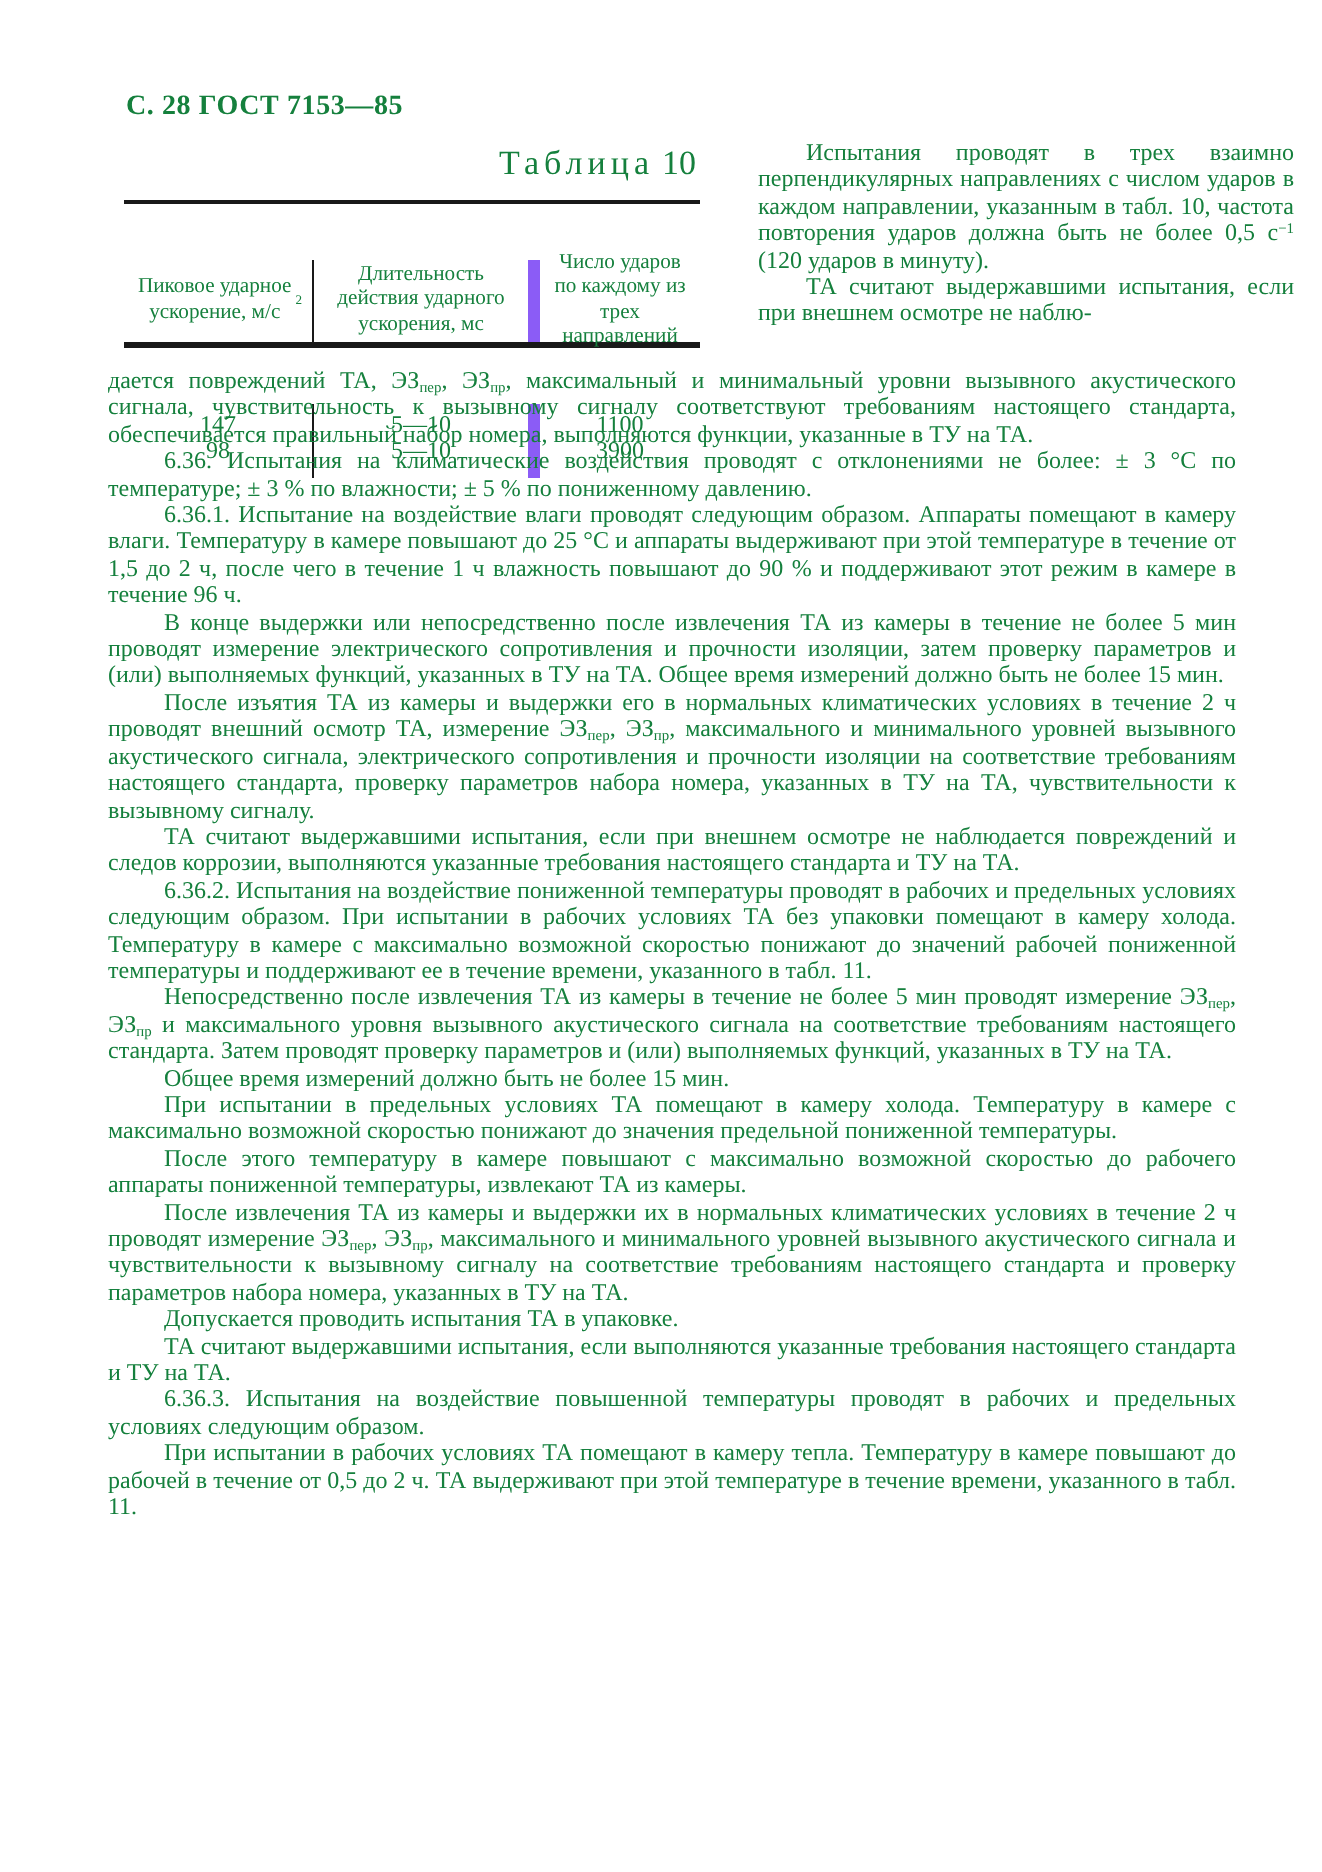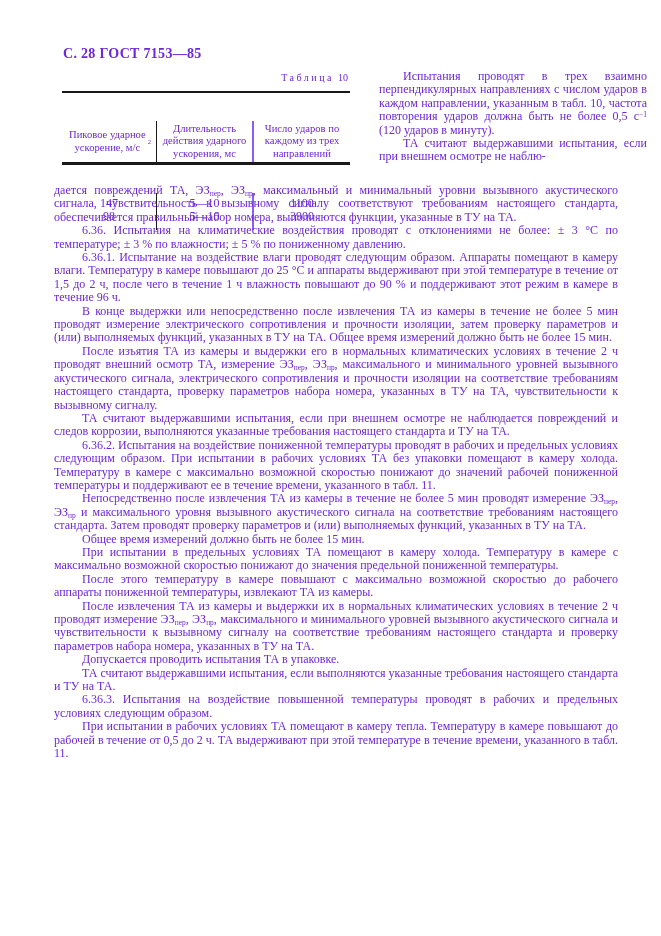--- a/index.html
+++ b/index.html
@@ -5,21 +5,21 @@
   html, body {
     margin: 0;
     padding: 0;
     background: #ffffff;
   }
   .page {
     position: relative;
     width: 661px;
     height: 936px;
     background: #ffffff;
-    color: #6d28d9;
+    color: #15803d;
     font-family: "Liberation Serif", "DejaVu Serif", serif;
     overflow: hidden;
   }
 
   
   .page-header {
     position: absolute;
     left: 63px;
     top: 46px;
     font-size: 14px;
@@ -30,21 +30,21 @@
 
   
   .table-block {
     position: absolute;
     left: 62px;
     top: 72px;
     width: 288px;
   }
   .table-caption {
     text-align: right;
-    font-size: 10px;
+    font-size: 17px;
     margin: 0 2px 8px 0;
     white-space: nowrap;
   }
   .table-caption .cap-word { letter-spacing: 2.5px; }
   .table-caption .cap-num { margin-left: 4px; }
 
   .gtable {
     border-top: 2px solid #191919;
     width: 288px;
     box-sizing: border-box;
@@ -64,21 +64,21 @@
     align-items: center;
     justify-content: center;
   }
   .g-body .g-cell {
     padding-top: 4px;
     padding-bottom: 8px;
     font-size: 12px;
     line-height: 12.6px;
   }
   .gc1 { width: 94px; }
-  .gc2 { width: 98px; border-left: 1.5px solid #191919; border-right: 2px solid #8b5cf6; }
+  .gc2 { width: 114px; border-left: 1.5px solid #191919; border-right: 6px solid #8b5cf6; }
   .gc3 { width: 96px; flex: 1; }
 
   
   .right-col {
     position: absolute;
     left: 358px;
     top: 70px;
     width: 268px;
     font-size: 12px;
     line-height: 13.4px;

